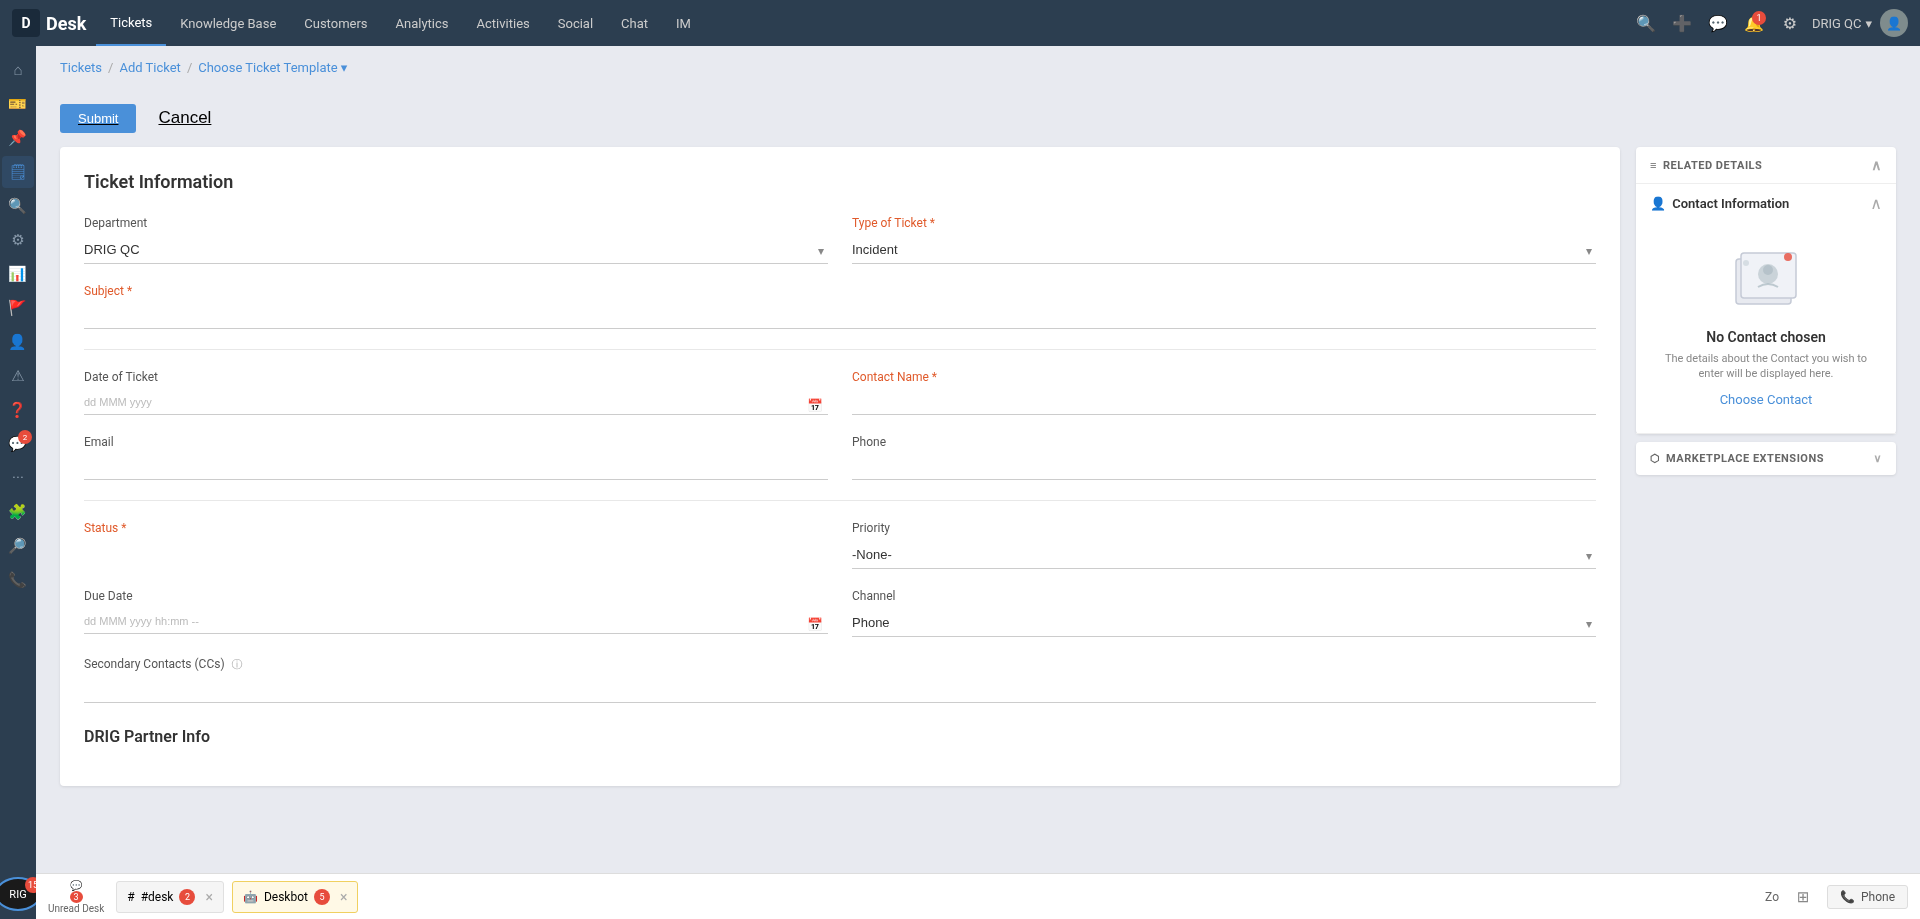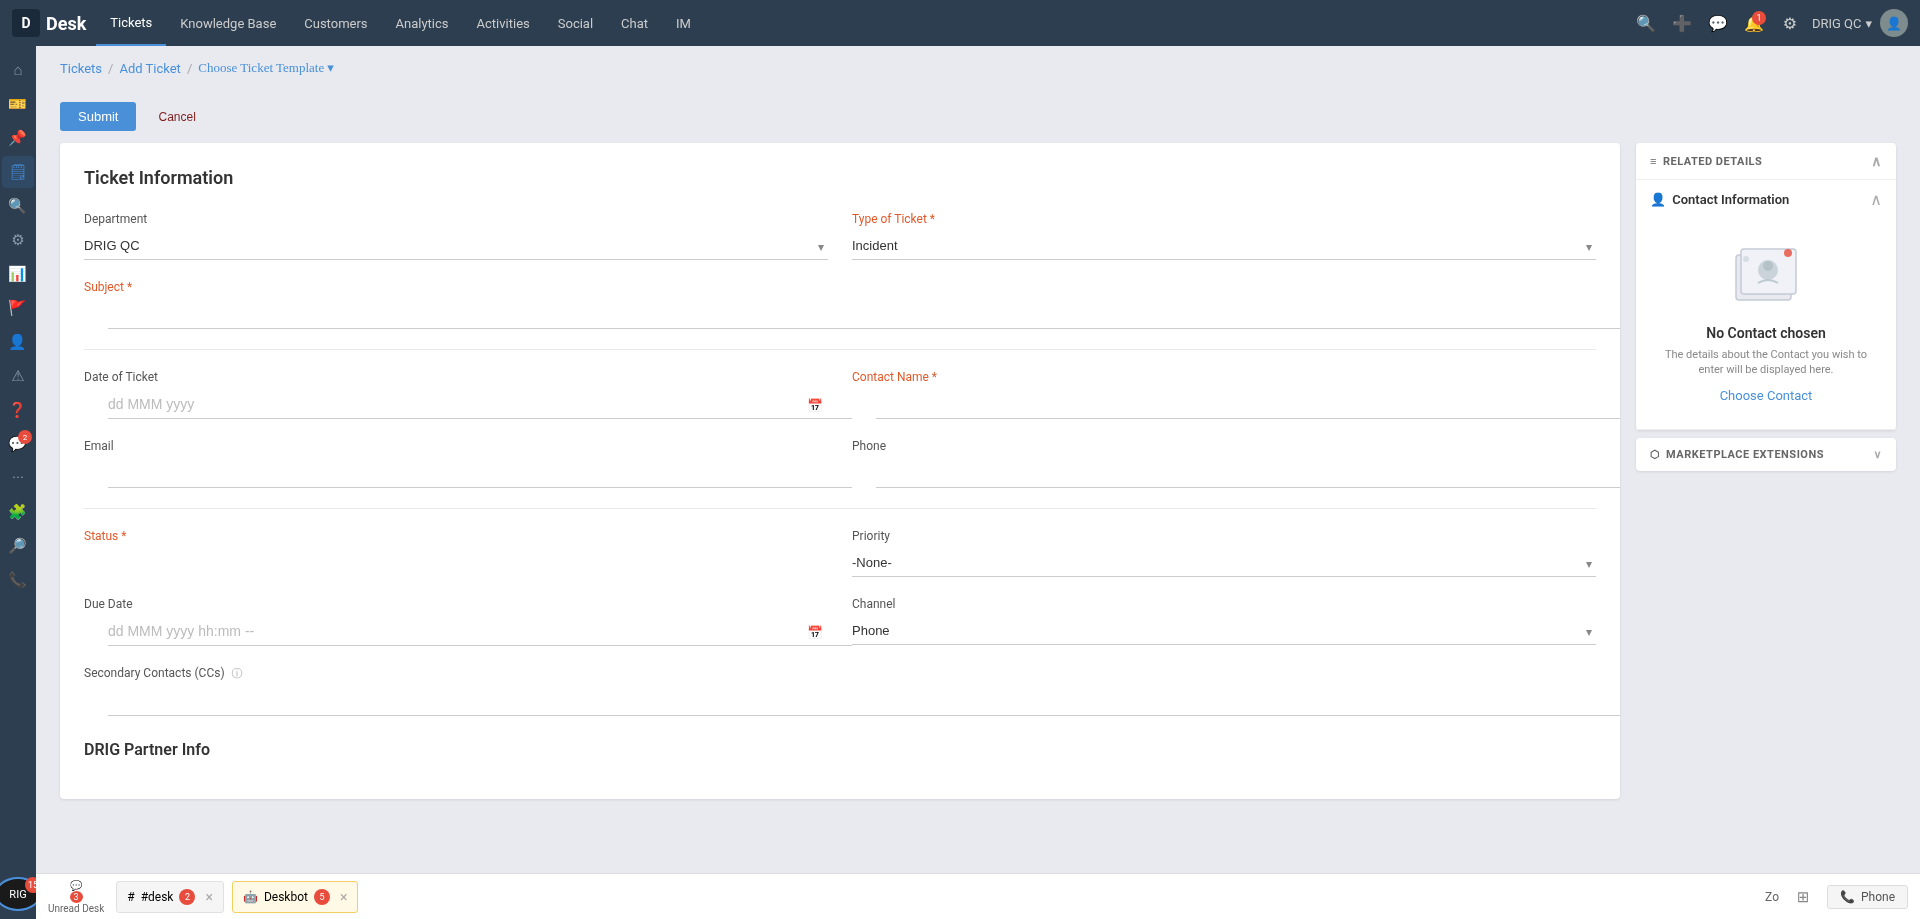--- a/index.html
+++ b/index.html
@@ -93,21 +93,21 @@
 
     
     .breadcrumb {
       padding: 14px 24px; font-size: 13px; color: #666;
       display: flex; align-items: center; gap: 6px;
     }
     .breadcrumb a { color: #4a90d9; text-decoration: none; cursor: pointer; }
     .breadcrumb .sep { color: #aaa; }
     .breadcrumb .dropdown-trigger {
       color: #4a90d9; cursor: pointer;
-      display: flex; align-items: center; gap: 3px; font-family: Liberation Serif, serif;
+      display: flex; align-items: center; gap: 3px;
     }
 
     
     .content-area {
       display: flex; gap: 16px;
       padding: 0 24px 24px 24px;
     }
 
     
     .form-panel {
@@ -115,23 +115,22 @@
       padding: 24px; box-shadow: 0 1px 3px rgba(0,0,0,0.1);
     }
     .form-title { font-size: 18px; font-weight: 600; color: #333; margin-bottom: 24px; }
 
     .form-row { display: flex; gap: 24px; margin-bottom: 20px; }
     .form-group { flex: 1; }
     .form-label { font-size: 12px; margin-bottom: 6px; color: #555; }
     .form-label.required { color: #e05a2b; }
     .form-input {
       width: 100%; border: none; border-bottom: 1px solid #ccc;
-      padding: 6px 0; font-size: 14px; outline: none; background: transparent;
+      padding: 6px 0; font-size: 11px; outline: none; background: transparent;
       color: #333;
-      margin-left: 24px;
     }
     .form-input::placeholder { color: #bbb; }
 
     .form-select-wrap { position: relative; }
     .form-select {
       width: 100%; border: none; border-bottom: 1px solid #ccc;
       padding: 6px 24px 6px 0; font-size: 13px; outline: none;
       background: transparent; appearance: none; cursor: pointer; color: #333;
     }
     .form-select-wrap::after {
@@ -222,29 +221,29 @@
       font-size: 15px; color: #888; cursor: pointer;
     }
     .phone-btn {
       display: flex; align-items: center; gap: 6px;
       background: #f5f5f5; border: 1px solid #ddd;
       padding: 4px 12px; border-radius: 3px; font-size: 12px; cursor: pointer; color: #555;
     }
 
     
     .action-row {
-      padding: 12px 24px; display: flex; align-items: center; gap: 8px;
+      padding: 12px 24px; display: flex; align-items: center; gap: 8px; text-decoration: underline;
     }
     .btn-submit {
       background: #4a90d9; color: #fff; border: none;
       padding: 7px 18px; border-radius: 3px; font-size: 13px; cursor: pointer;
     }
     .btn-cancel {
-      background: transparent; color: #7f1d1d; border: none;
-      padding: 7px 14px; font-size: 12px; cursor: pointer; text-align: center;
+      background: transparent; color: #000000; border: none;
+      padding: 7px 14px; font-size: 17px; cursor: pointer; text-align: center;
     }
 
     
     ::-webkit-scrollbar { width: 6px; }
     ::-webkit-scrollbar-track { background: #e8eaf0; }
     ::-webkit-scrollbar-thumb { background: #bbb; border-radius: 3px; }
   </style>
 </head>
 <body>
 

